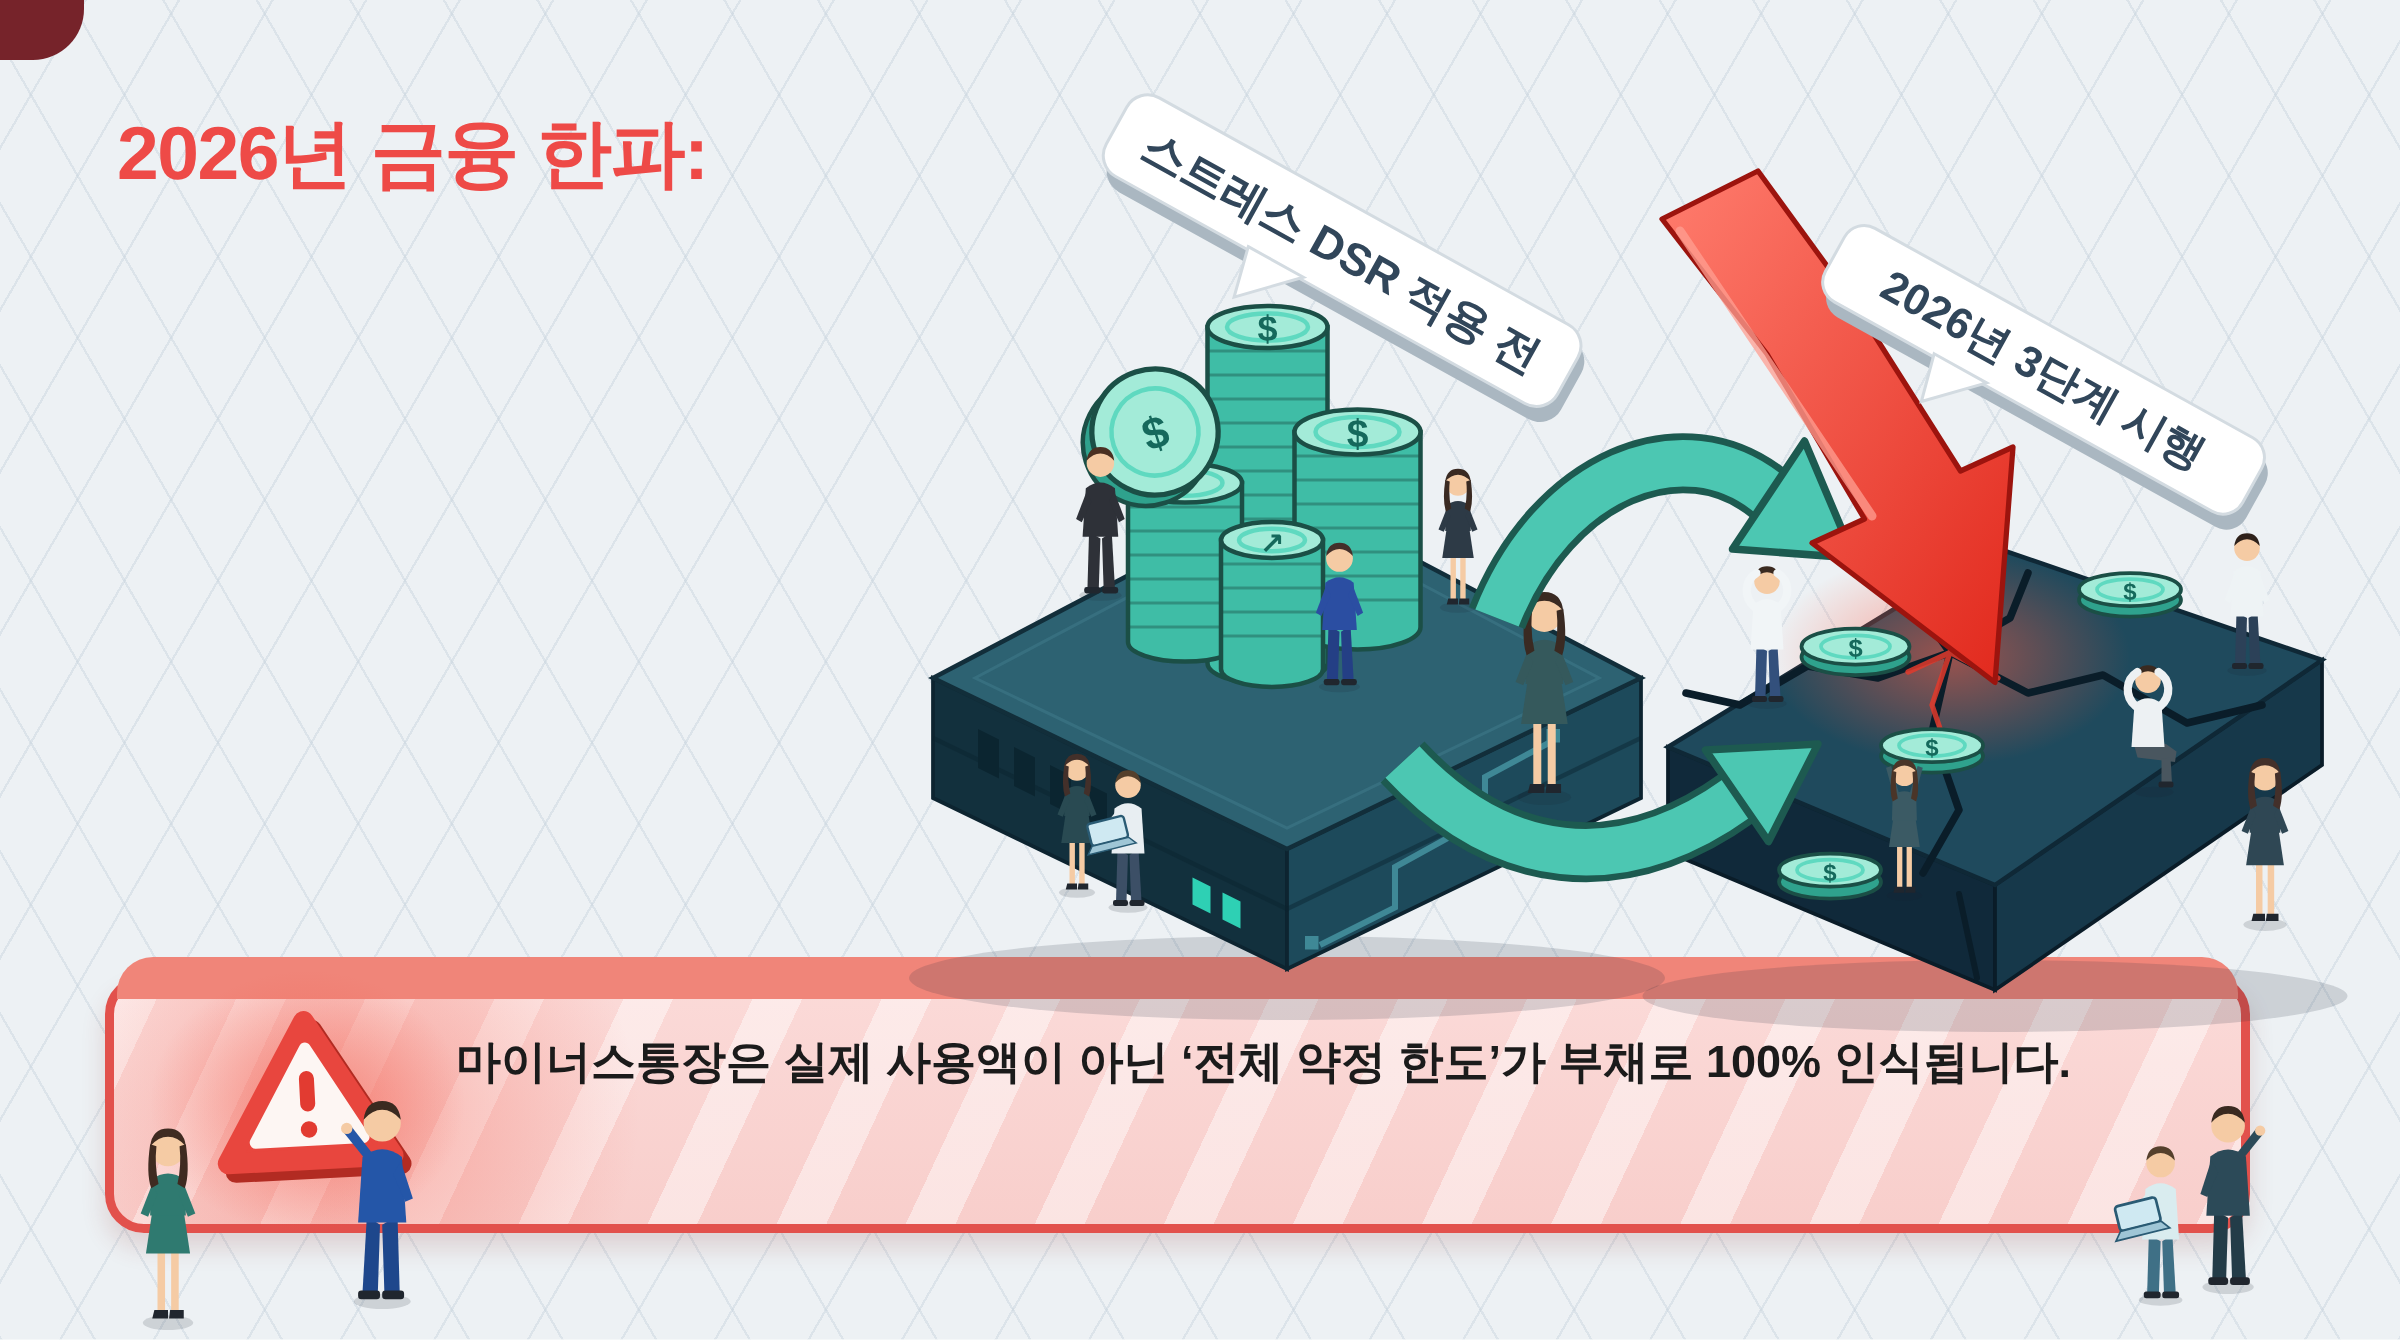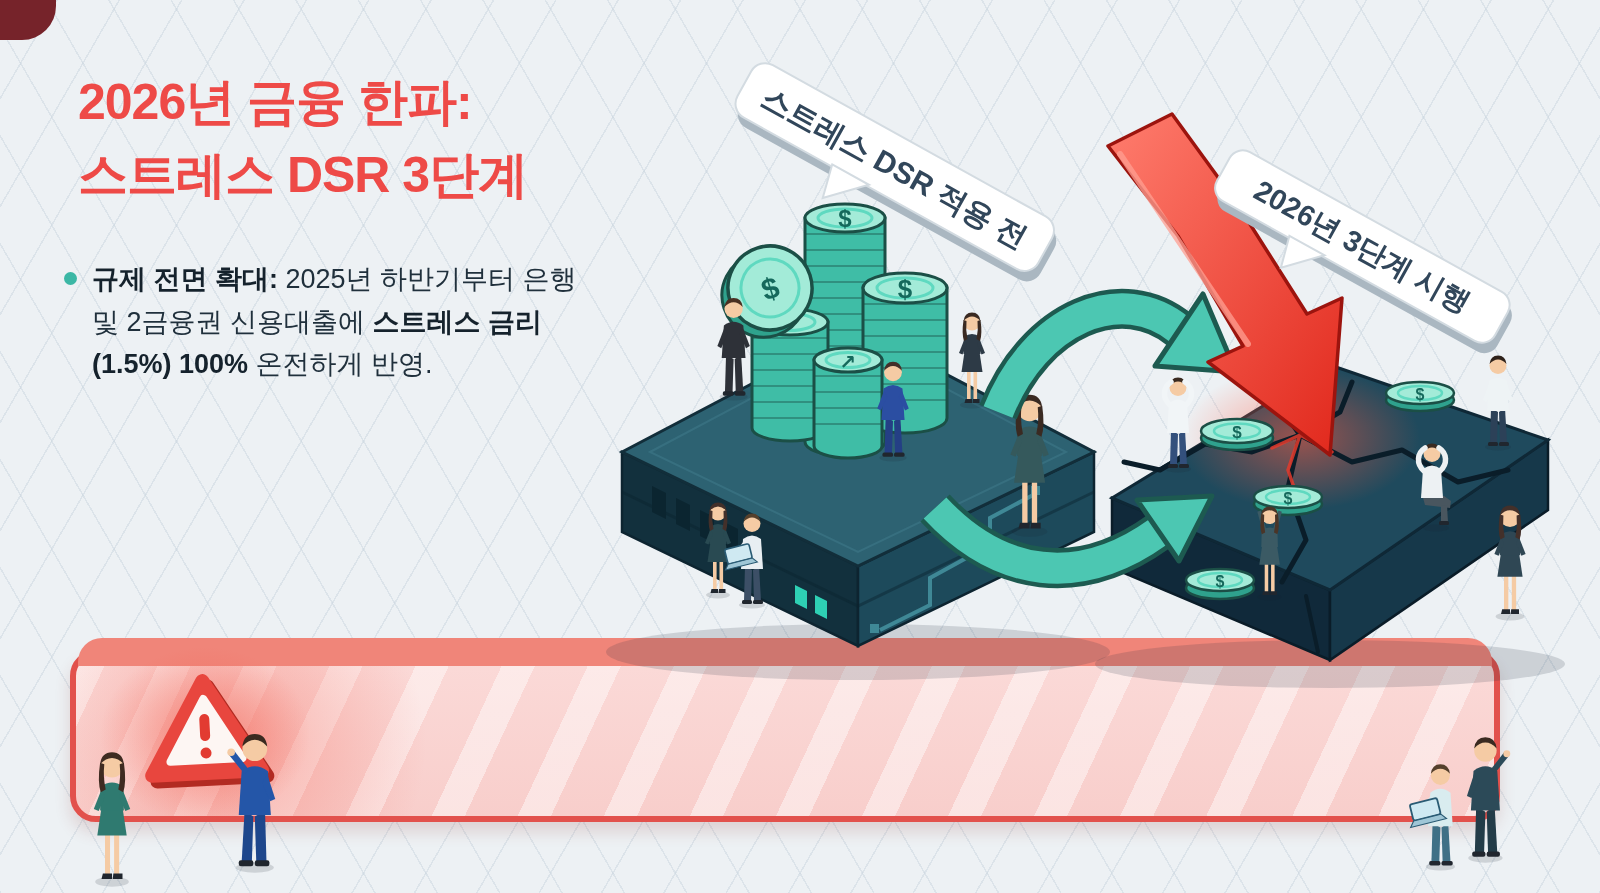--- a/index.html
+++ b/index.html
@@ -45,32 +45,28 @@
 </style>
 </head>
 <body>
 
 <div class="canvas">
 
   <div class="corner-accent"></div>
 
   <div class="title">
     <div>2026년 금융 한파:</div>
-    <div>스트레스 DSR 3단계</div>
   </div>
 
   <div class="bullets">
-    <div class="bullet">
-      <span class="dot"></span>
-      <p class="btext"><b>규제 전면 확대:</b><span> 2025년 하반기부터 은행 및 2금융권 신용대출에 </span><b>스트레스 금리(1.5%) 100%</b><span> 온전하게 반영.</span></p>
-    </div>
   </div>
 
   <div class="banner">
     <div class="banner-text">
+      <p>마이너스통장은 실제 사용액이 아닌 ‘전체 약정 한도’가 부채로 100% 인식됩니다.</p>
     </div>
   </div>
 
   <svg class="art" width="1600" height="893" viewBox="0 0 1600 893">
     <defs>
       <linearGradient id="redGrad" x1="0" y1="0" x2="1" y2="1">
         <stop offset="0" stop-color="#ff7d6e"></stop>
           <stop offset="1" stop-color="#e1281c"></stop>
       </linearGradient>
       <radialGradient id="impactGlow">

